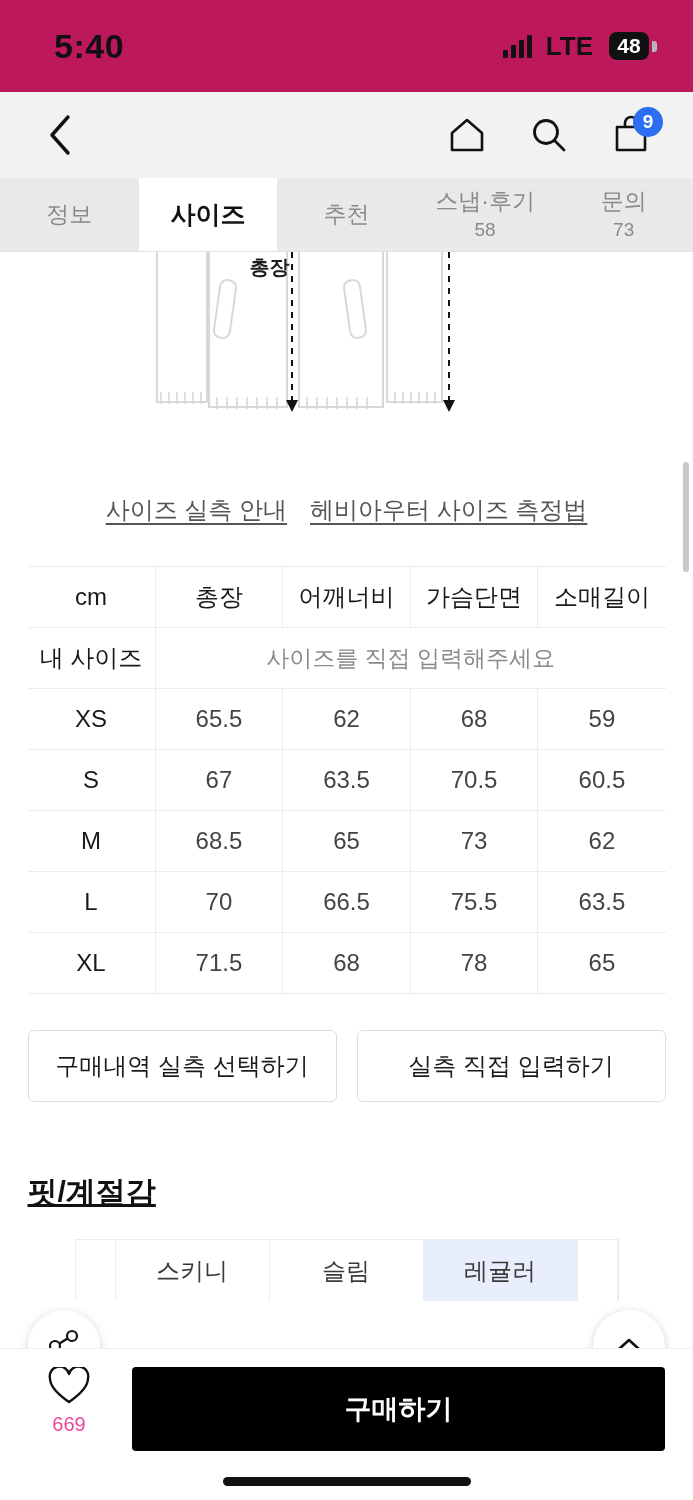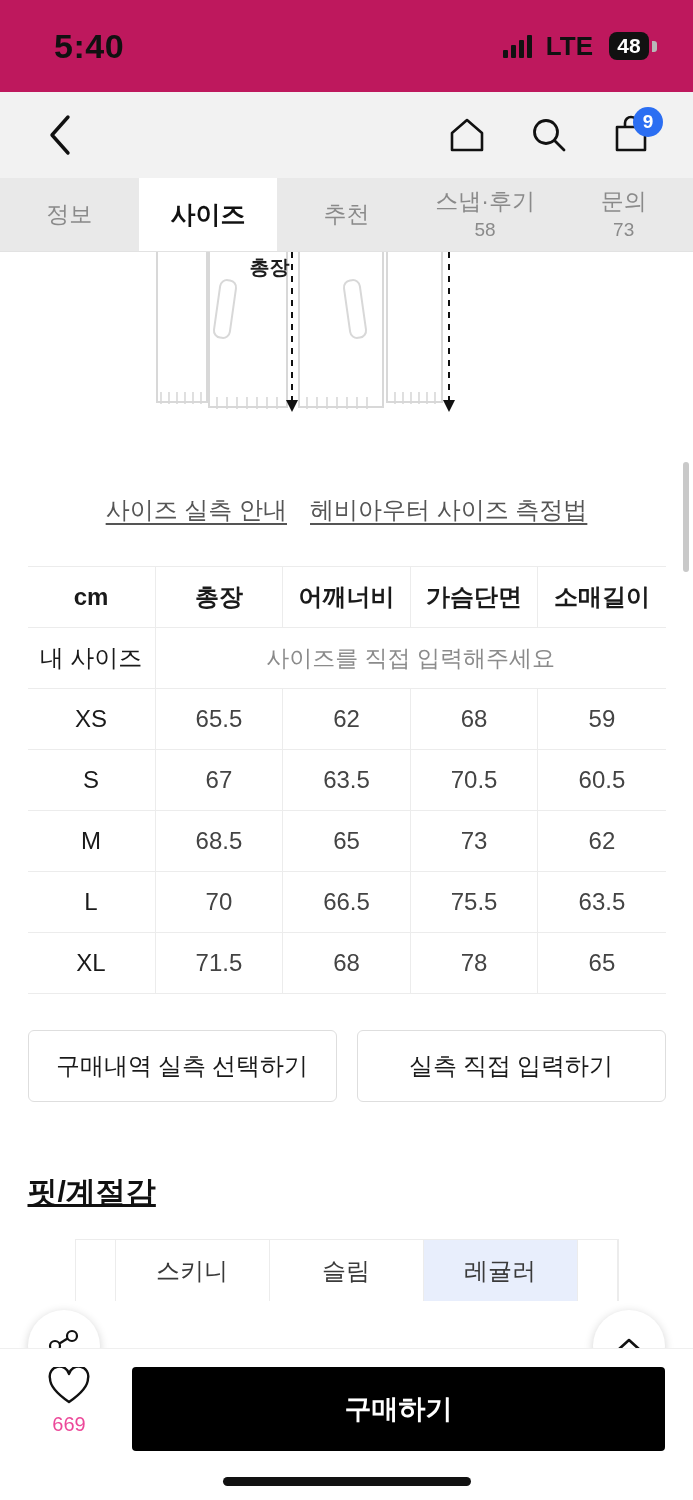--- a/index.html
+++ b/index.html
@@ -222,21 +222,21 @@
     color: #444;
     border-bottom: 1px solid #ececec;
     border-right: 1px solid #ececec;
     font-weight: 400;
   }
   table.size-table tr th:last-child,
   table.size-table tr td:last-child { border-right: none; }
   table.size-table thead th {
     border-top: 1px solid #ececec;
     color: #1a1a1a;
-    font-weight: 700;
+    font-weight: 400;
     font-size: 24px;
   }
   table.size-table .row-label {
     color: #1a1a1a;
     font-weight: 400;
     font-size: 24px;
   }
   table.size-table .hint-cell {
     color: #8b8b8b;
     font-size: 23px;
@@ -254,21 +254,21 @@
     height: 72px;
     border: 1px solid #dedede;
     border-radius: 6px;
     background: #fff;
     font-size: 24px;
     color: #1a1a1a;
     display: flex;
     align-items: center;
     justify-content: center;
     cursor: pointer;
-    font-family: Liberation Serif, serif;
+    font-family: Liberation Sans, sans-serif;
   }
 
   
   .fit-title {
     width: 638px;
     margin: 70px auto 0;
     font-size: 30px;
     font-weight: 700;
     color: #111;
     text-decoration: underline;

